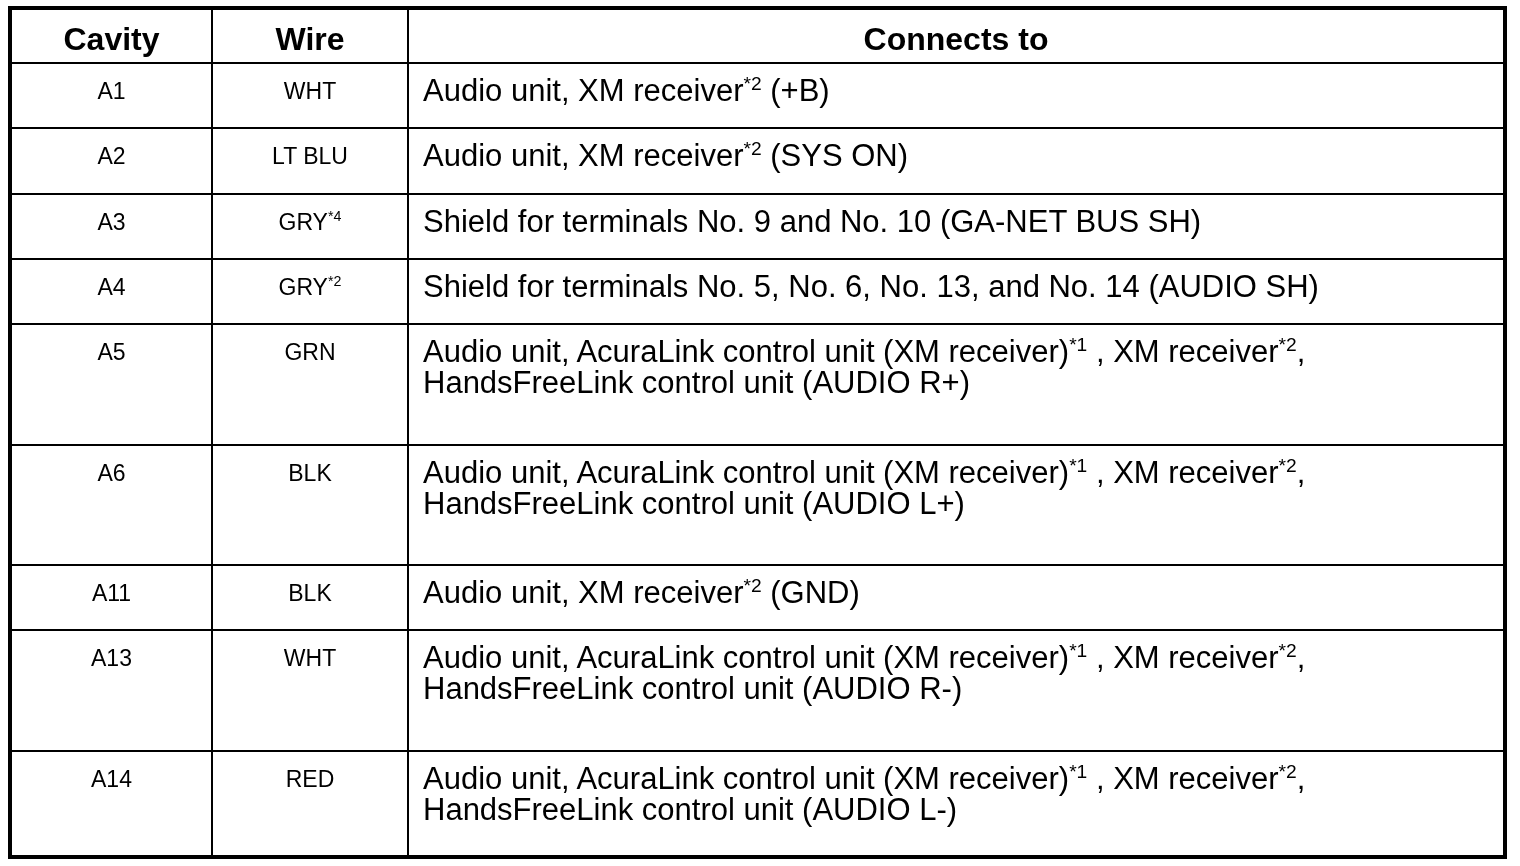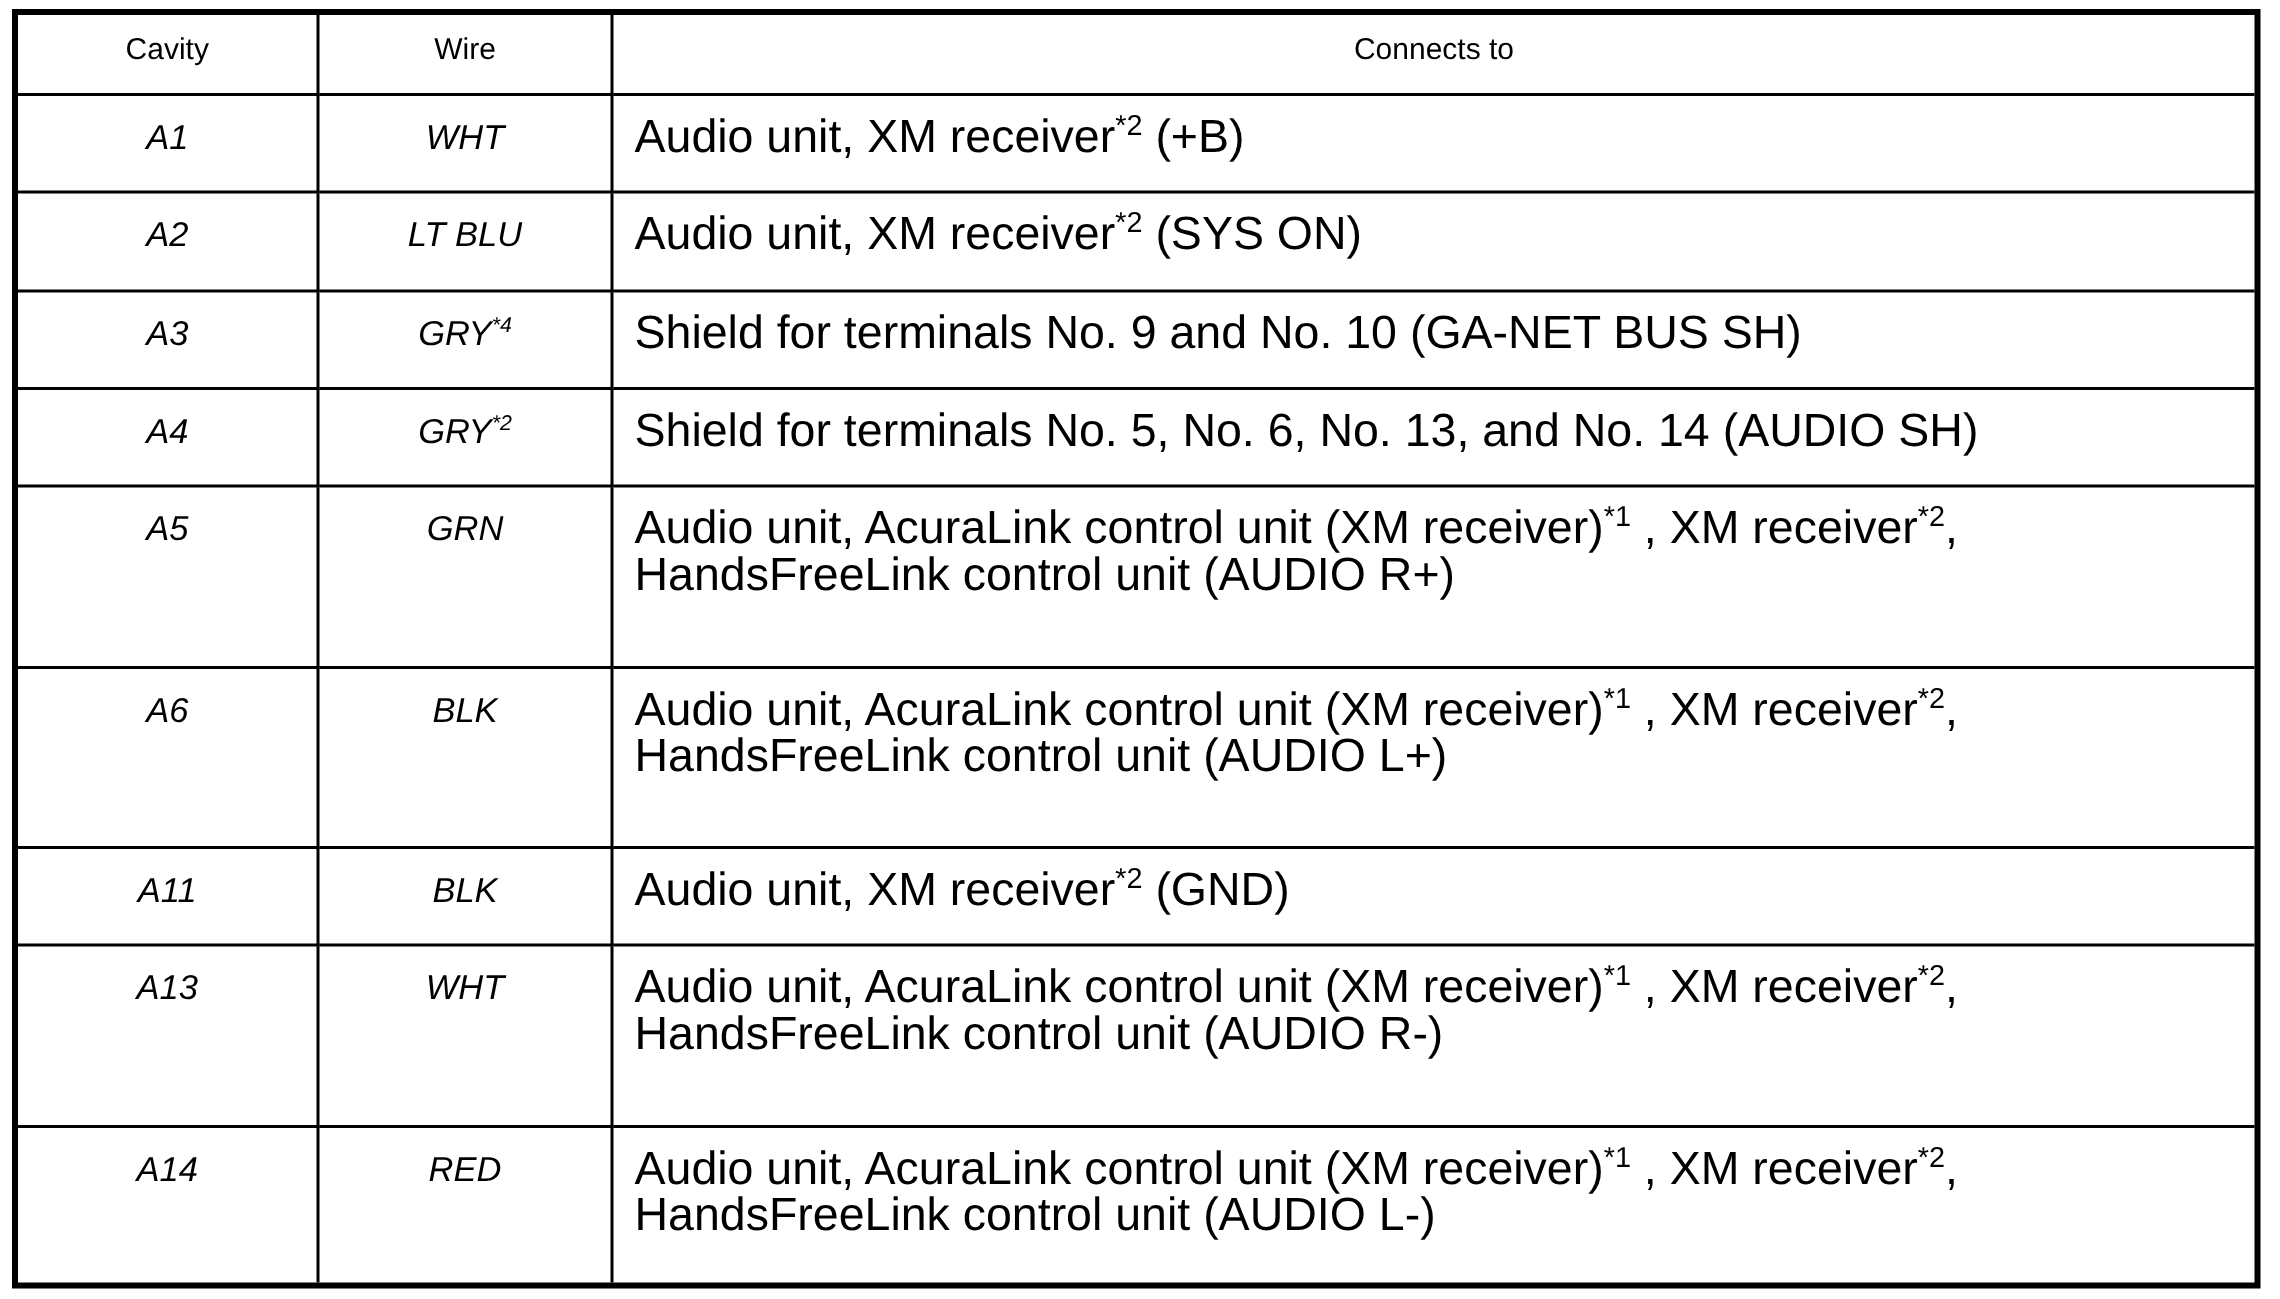--- a/index.html
+++ b/index.html
@@ -53,37 +53,36 @@
   table.wiring-table th:last-child {
     border-right: 0;
   }
 
   col.col-cavity { width: 200px; }
   col.col-wire   { width: 196px; }
   col.col-conn   { width: auto; }
 
   
   .hdr {
-    font-weight: normal;
-    font-size: 20px;
+    font-weight: bold;
+    font-size: 32px;
     text-align: center;
     height: 52px;
     line-height: 1;
   }
   .hdr .hdr-txt {
     display: block;
     padding-top: 13px;
   }
 
   
   .cell-cavity, .cell-wire {
     text-align: center;
     font-size: 23px;
     line-height: 1;
-    font-style: italic;
   }
   .cell-cavity .cv, .cell-wire .cv {
     display: block;
     padding-top: 16px;
   }
   .cell-conn {
     text-align: left;
     font-size: 31px;
     line-height: 31px;
   }

